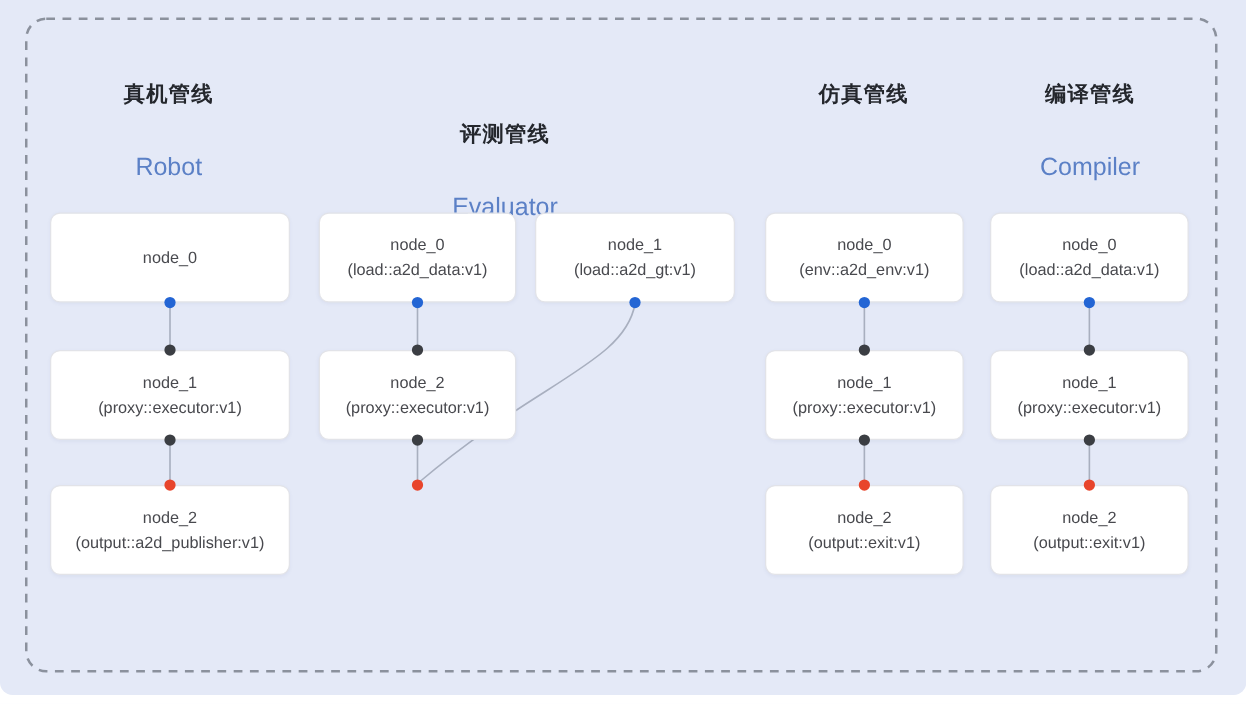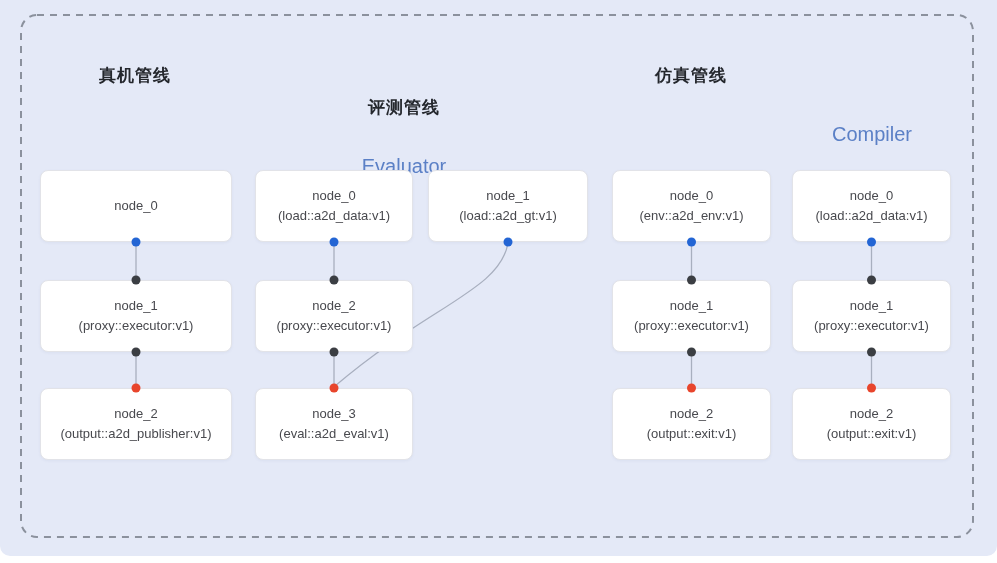--- a/index.html
+++ b/index.html
@@ -59,21 +59,23 @@
     <line class="edge" x1="691.5" y1="242" x2="691.5" y2="280"></line>
     <line class="edge" x1="691.5" y1="352" x2="691.5" y2="388"></line>
 
     <line class="edge" x1="871.5" y1="242" x2="871.5" y2="280"></line>
     <line class="edge" x1="871.5" y1="352" x2="871.5" y2="388"></line>
   </svg>
 
   <div class="title-zh tc-robot">真机管线</div>
   <div class="title-zh tc-eval">评测管线</div>
   <div class="title-zh tc-sim">仿真管线</div>
+  <div class="title-zh tc-comp">编译管线</div>
 
+  <div class="title-en tc-robot">Robot</div>
   <div class="title-en tc-eval">Evaluator</div>
   <div class="title-en tc-comp">Compiler</div>
 
   <div class="node col-robot row1">
     <div class="node-line1">node_0</div>
   </div>
   <div class="node col-robot row2">
     <div class="node-line1">node_1</div>
     <div class="node-line2">(proxy::executor:v1)</div>
   </div>
@@ -86,24 +88,20 @@
     <div class="node-line1">node_0</div>
     <div class="node-line2">(load::a2d_data:v1)</div>
   </div>
   <div class="node col-eval-b row1">
     <div class="node-line1">node_1</div>
     <div class="node-line2">(load::a2d_gt:v1)</div>
   </div>
   <div class="node col-eval-a row2">
     <div class="node-line1">node_2</div>
     <div class="node-line2">(proxy::executor:v1)</div>
-  </div>
-  <div class="node col-eval-a row3">
-    <div class="node-line1">node_3</div>
-    <div class="node-line2">(eval::a2d_eval:v1)</div>
   </div>
 
   <div class="node col-sim row1">
     <div class="node-line1">node_0</div>
     <div class="node-line2">(env::a2d_env:v1)</div>
   </div>
   <div class="node col-sim row2">
     <div class="node-line1">node_1</div>
     <div class="node-line2">(proxy::executor:v1)</div>
   </div>

